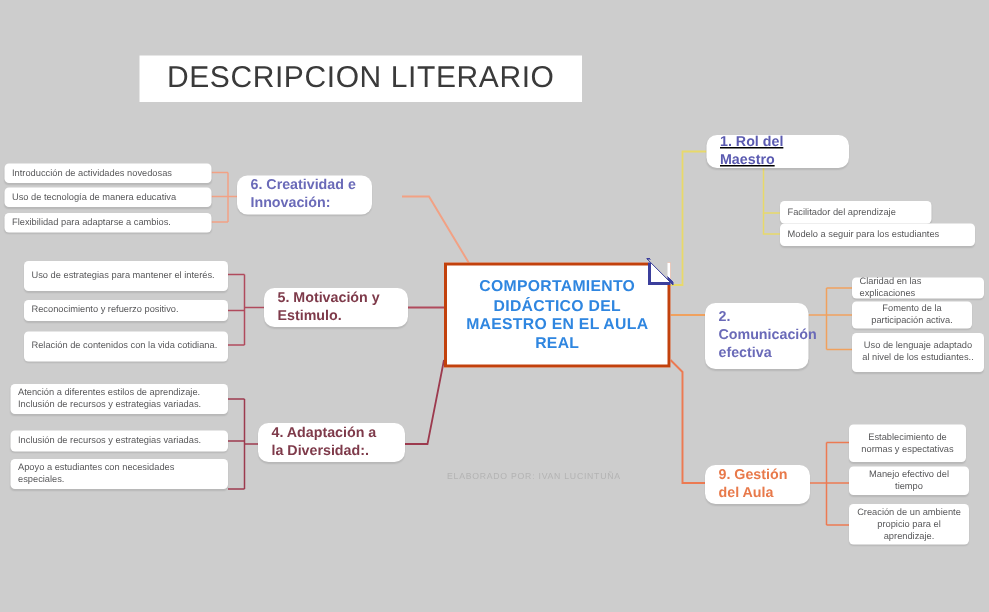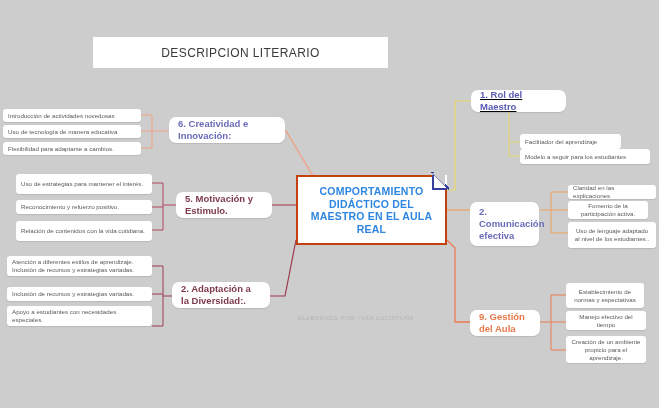--- a/index.html
+++ b/index.html
@@ -12,21 +12,21 @@
   }
   .canvas{position:absolute;inset:0;}
   svg.wires{position:absolute;left:0;top:0;width:659px;height:408px;overflow:visible;}
 
   
   .title-bar{
     position:absolute;left:93px;top:37px;width:295px;height:31px;
     background:#ffffff;display:flex;align-items:center;justify-content:center;
   }
   .title-bar span{
-    font-size:12px;color:#3a3a3a;letter-spacing:.4px;font-weight:400;
+    font-size:20px;color:#3a3a3a;letter-spacing:.4px;font-weight:400;
   }
 
   
   .center-node{
     position:absolute;left:296px;top:175px;width:151px;height:70px;
     background:#ffffff;border:2px solid #c2410c;box-sizing:border-box;
     display:flex;align-items:center;justify-content:center;
   }
   .center-node .ctext{
     font-size:10.5px;line-height:12.5px;color:#2f86e0;font-weight:700;
@@ -162,21 +162,21 @@
     <span class="lbl">Establecimiento de normas y espectativas</span>
   </div>
   <div class="node leaf center-txt" style="left:566px;top:311px;width:80px;height:19px;">
     <span class="lbl">Manejo efectivo del tiempo</span>
   </div>
   <div class="node leaf center-txt" style="left:566px;top:336px;width:80px;height:27px;">
     <span class="lbl">Creación de un ambiente propicio para el aprendizaje.</span>
   </div>
 
   <div class="node branch c-maroon" style="left:172px;top:282px;width:98px;height:26px;">
-    <span class="lbl">2. Adaptación a la Diversidad:.</span>
+    <span class="lbl">4. Adaptación a la Diversidad:.</span>
   </div>
   <div class="node leaf" style="left:7px;top:256px;width:145px;height:20px;">
     <span class="lbl">Atención a diferentes estilos de aprendizaje. Inclusión de recursos y estrategias variadas.</span>
   </div>
   <div class="node leaf" style="left:7px;top:287px;width:145px;height:14px;">
     <span class="lbl">Inclusión de recursos y estrategias variadas.</span>
   </div>
   <div class="node leaf" style="left:7px;top:306px;width:145px;height:20px;">
     <span class="lbl">Apoyo a estudiantes con necesidades especiales.</span>
   </div>
@@ -187,21 +187,21 @@
   <div class="node leaf" style="left:16px;top:174px;width:136px;height:20px;">
     <span class="lbl">Uso de estrategias para mantener el interés.</span>
   </div>
   <div class="node leaf" style="left:16px;top:200px;width:136px;height:14px;">
     <span class="lbl">Reconocimiento y refuerzo positivo.</span>
   </div>
   <div class="node leaf" style="left:16px;top:221px;width:136px;height:20px;">
     <span class="lbl">Relación de contenidos con la vida cotidiana.</span>
   </div>
 
-  <div class="node branch c-purple" style="left:169px;top:117px;width:116px;height:26px;">
+  <div class="node branch c-purple" style="left:158px;top:117px;width:90px;height:26px;">
     <span class="lbl">6. Creatividad e Innovación:</span>
   </div>
   <div class="node leaf" style="left:3px;top:109px;width:138px;height:13px;">
     <span class="lbl">Introducción de actividades novedosas</span>
   </div>
   <div class="node leaf" style="left:3px;top:125px;width:138px;height:13px;">
     <span class="lbl">Uso de tecnología de manera educativa</span>
   </div>
   <div class="node leaf" style="left:3px;top:142px;width:138px;height:13px;">
     <span class="lbl">Flexibilidad para adaptarse a cambios.</span>

